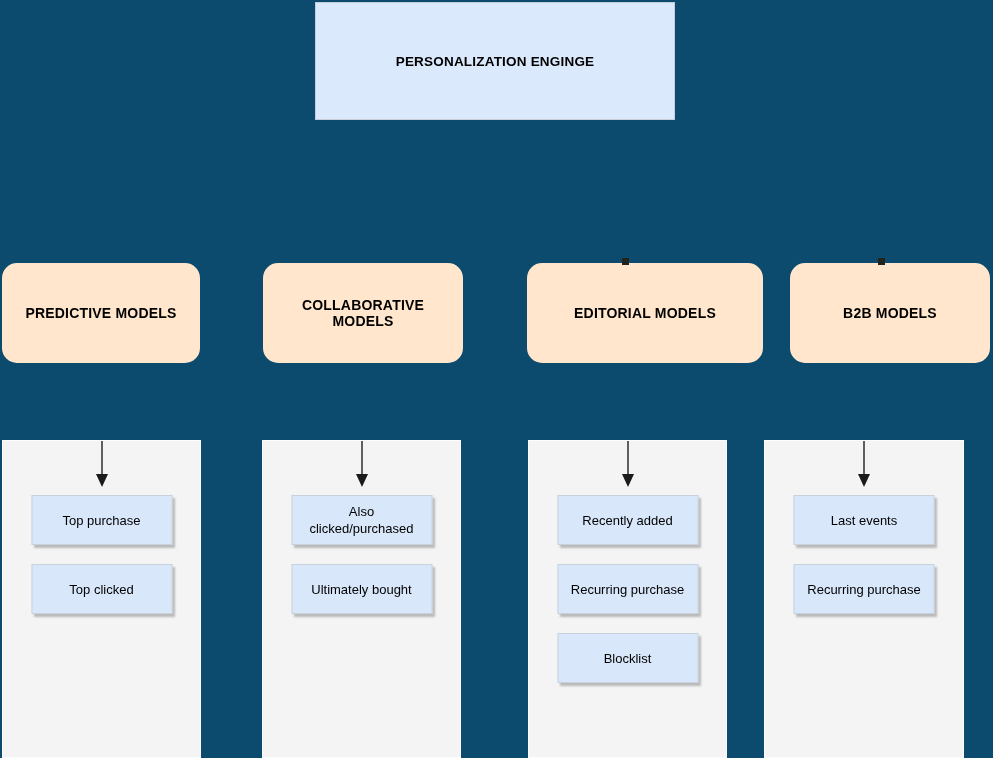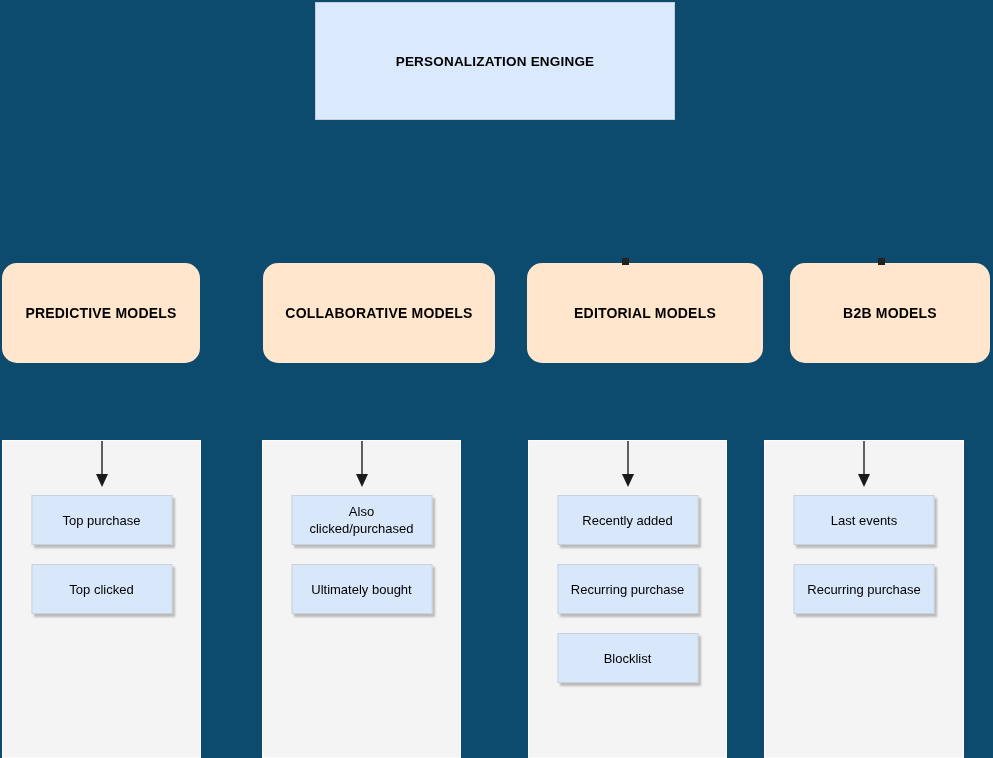--- a/index.html
+++ b/index.html
@@ -110,21 +110,21 @@
 
 <div class="stage">
 
   <div class="engine-box">
     <span class="lbl">PERSONALIZATION ENGINGE</span>
   </div>
 
   <div class="cat-box" style="left:2px; width:198px;">
     <span class="lbl">PREDICTIVE MODELS</span>
   </div>
-  <div class="cat-box" style="left:263px; width:232px;">
+  <div class="cat-box" style="left:263px; width:200px;">
     <span class="lbl">COLLABORATIVE MODELS</span>
   </div>
   <div class="cat-box" style="left:527px; width:236px;">
     <span class="lbl">EDITORIAL MODELS</span>
   </div>
   <div class="cat-box" style="left:790px; width:200px;">
     <span class="lbl">B2B MODELS</span>
   </div>
 
   <div class="stub" style="left:622px; top:258px;"></div>

